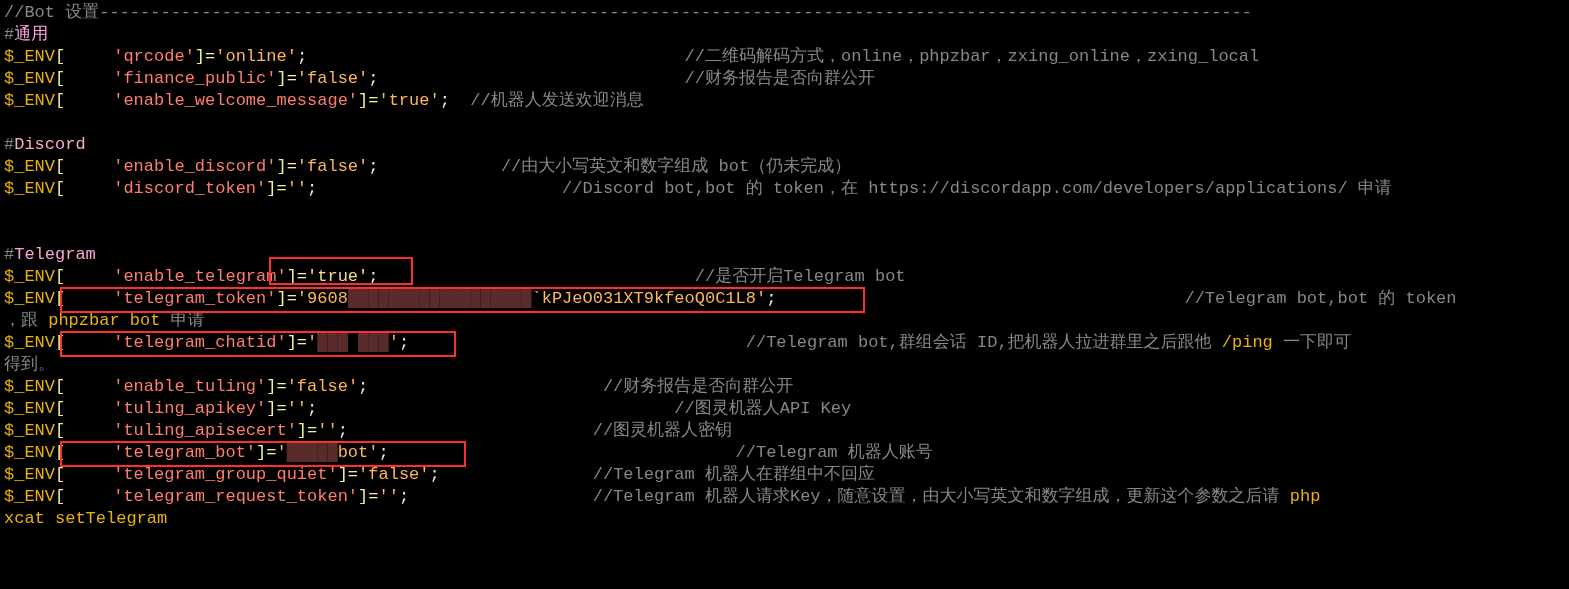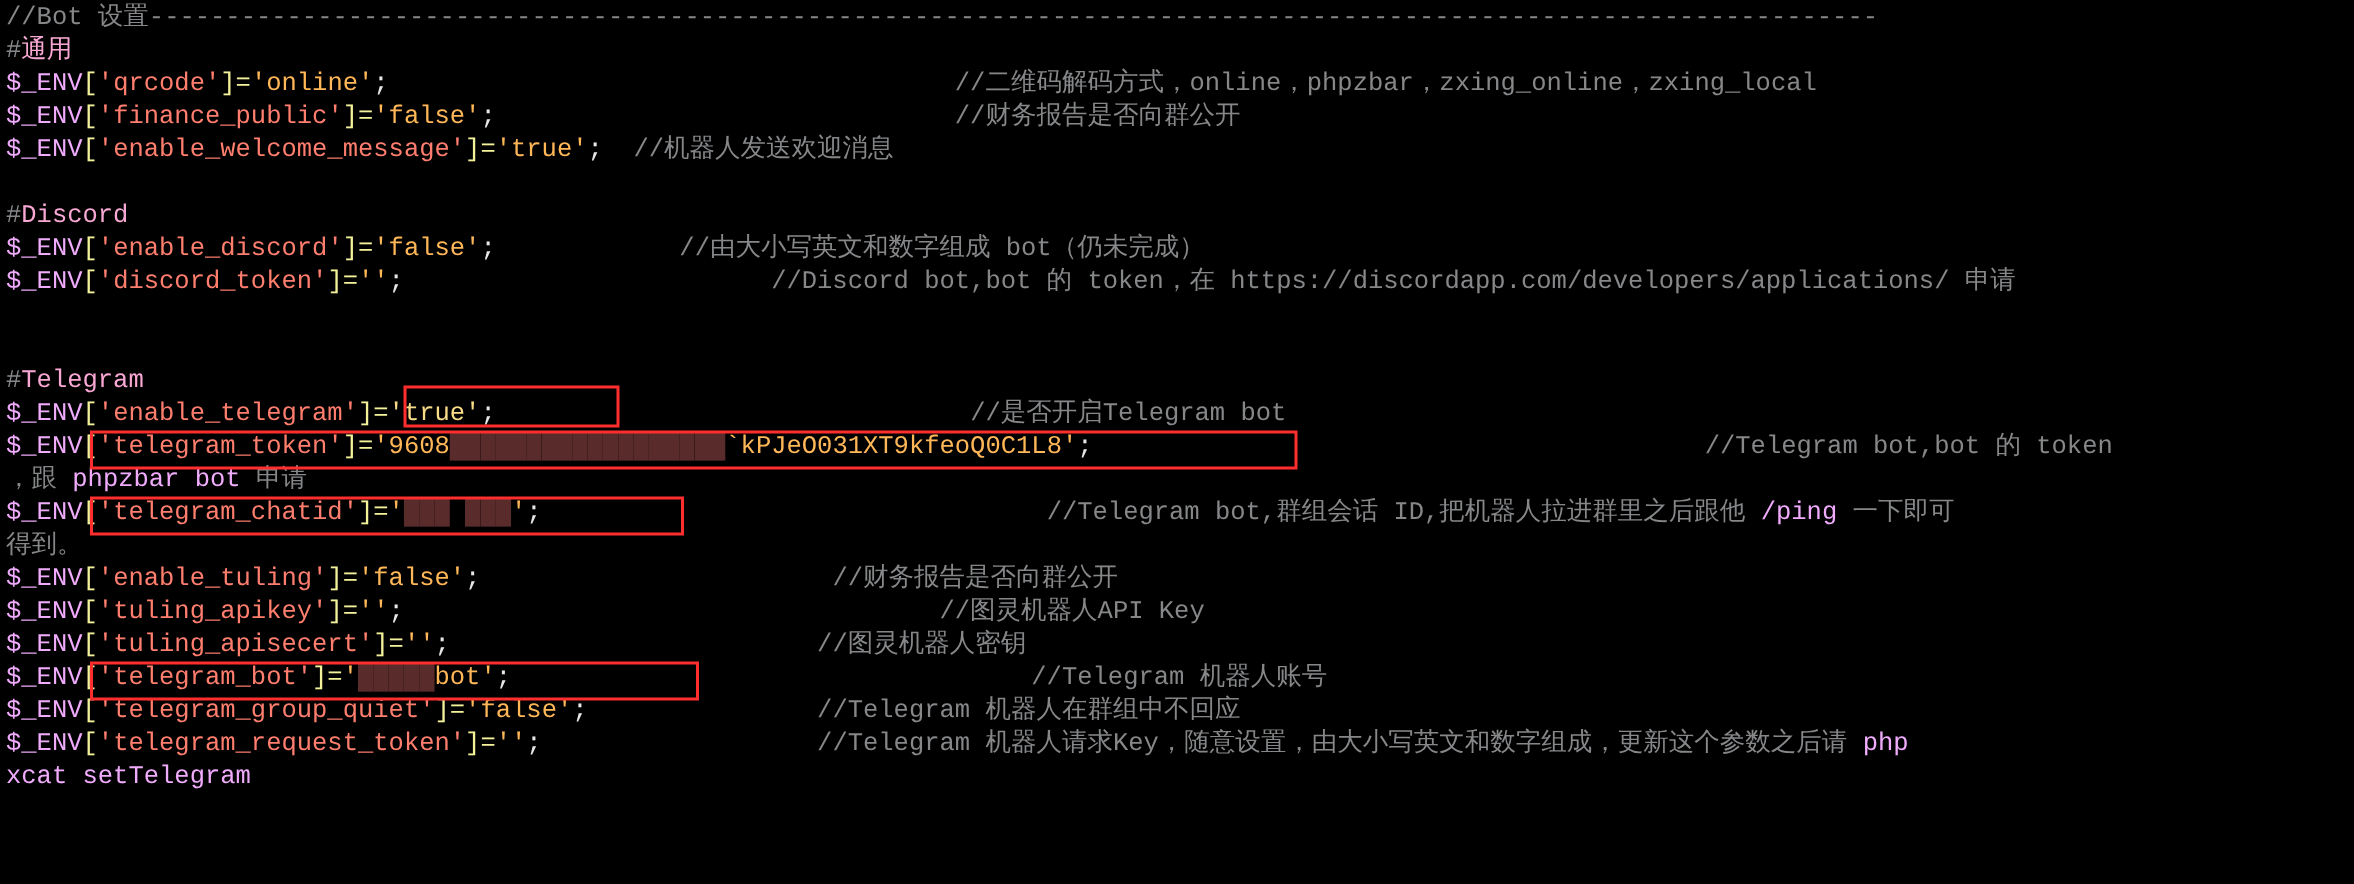--- a/index.html
+++ b/index.html
@@ -14,23 +14,23 @@
     overflow: hidden;
   }
   pre {
     margin: 0;
     padding: 2px 0 0 4px;
     white-space: pre;
     font-family: inherit;
   }
   .c-comment  { color: #868789; }            
   .c-magenta  { color: #f9a8d4; }            
-  .c-var      { color: #f0abfc; }            
+  .c-var      { color: #eab308; }            
   .c-bracket  { color: #f3f19a; }            
-  .c-key      { color: #ff7e6e; }            
+  .c-key      { color: #ff7e6e; margin-left: 48px; }            
   .c-str      { color: #ffb758; }            
   .c-str-alt  { color: #f8dc87; }            
   .c-dark     { color: #5a2b2b; }            
   .c-white    { color: #e7e7e7; }            
 
   .hl { position: relative; text-align: center; }
   .box {
     position: absolute;
     border: 2px solid #ff2e2e;
     pointer-events: none;

